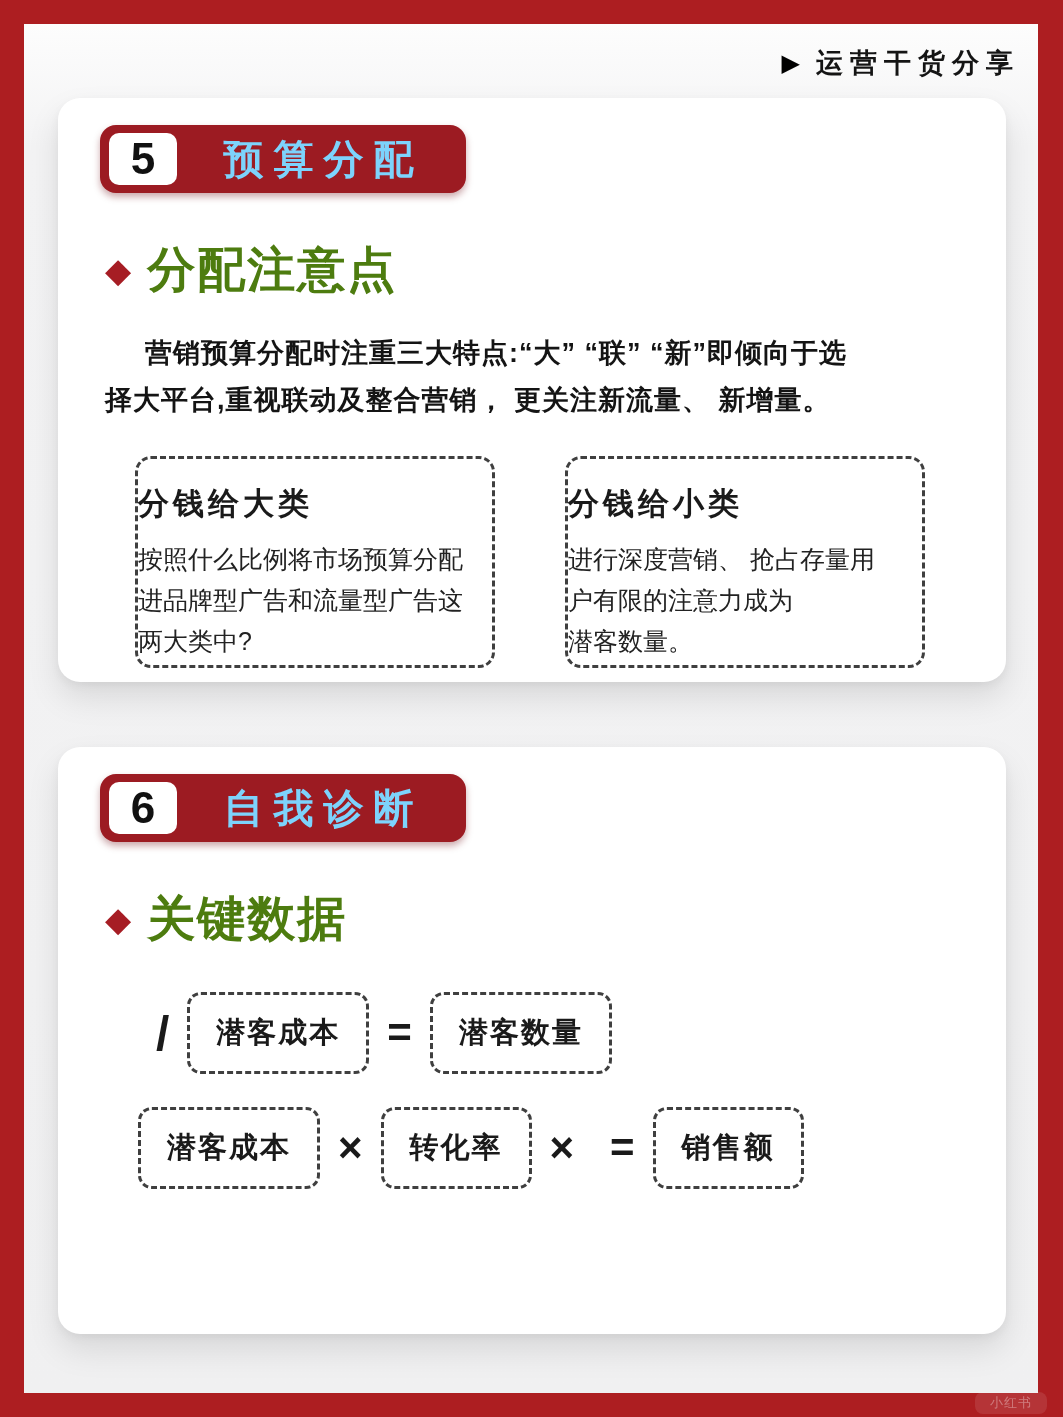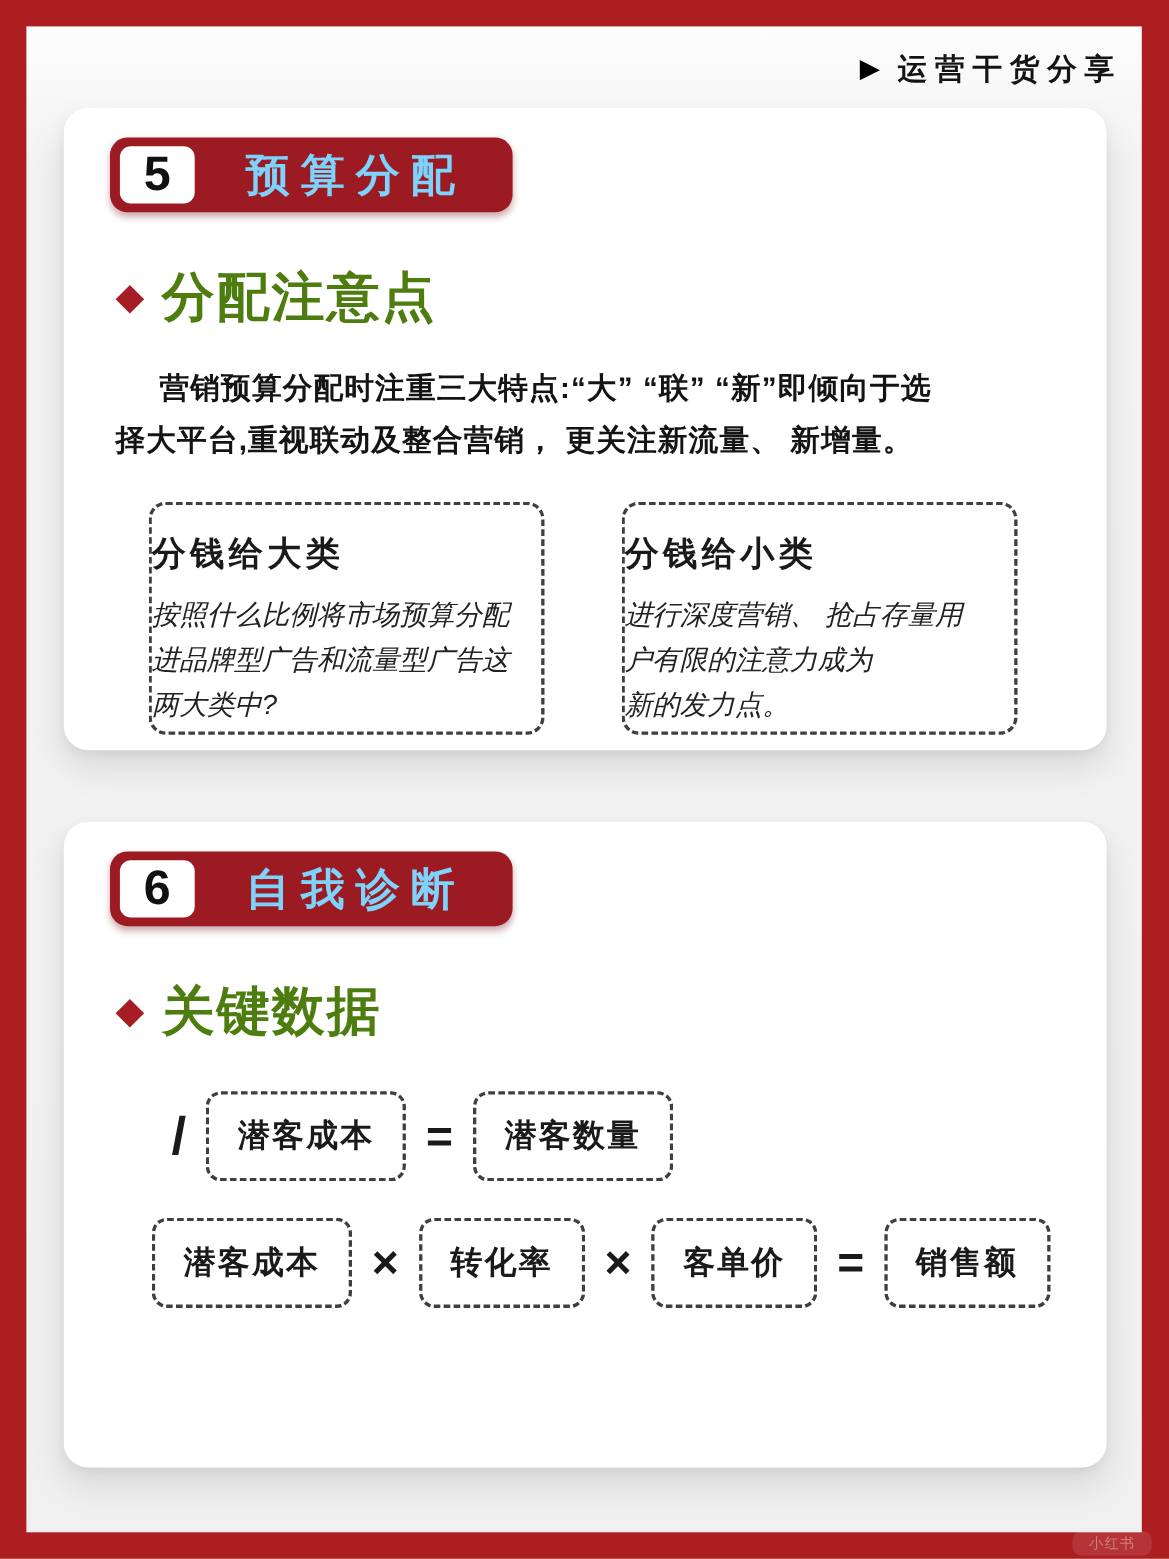--- a/index.html
+++ b/index.html
@@ -54,21 +54,21 @@
   }
   .bline.indent { padding-left:40px; }
 
   .boxrow { margin-top:32px; margin-left:35px; display:flex; gap:70px; }
   .dashedbox {
     width:360px; height:212px; box-sizing:border-box;
     border:3px dashed #3f3f3f; border-radius:16px;
     text-align:left; padding-top:24px;
   }
   .dbox-title { font-size:31px; font-weight:800; color:#1a1a1a; letter-spacing:4px; }
-  .dbox-body { margin-top:14px;font-style:italic; }
+  .dbox-body { margin-top:14px; }
   .dbox-line { font-size:25px; font-weight:500; color:#222; line-height:41px; }
 
   .formula-row { display:flex; align-items:center; margin-left:38px; }
   .formula-row.first { margin-top:41px; }
   .formula-row.second { margin-top:33px; }
   .fbox {
     height:82px; box-sizing:border-box; padding:0 26px;
     border:3px dashed #3f3f3f; border-radius:14px;
     display:flex; align-items:center; justify-content:center;
     font-size:29px; font-weight:700; color:#1a1a1a; letter-spacing:2px;
@@ -118,21 +118,21 @@
             <div class="dbox-line">按照什么比例将市场预算分配</div>
             <div class="dbox-line">进品牌型广告和流量型广告这</div>
             <div class="dbox-line">两大类中?</div>
           </div>
         </div>
         <div class="dashedbox">
           <div class="dbox-title">分钱给小类</div>
           <div class="dbox-body">
             <div class="dbox-line">进行深度营销、 抢占存量用</div>
             <div class="dbox-line">户有限的注意力成为</div>
-            <div class="dbox-line">新的发力点。</div>
+            <div class="dbox-line">潜客数量。</div>
           </div>
         </div>
       </div>
     </section>
 
     <section class="card card-2">
       <div class="badge">
         <div class="badge-num">6</div>
         <div class="badge-title">自我诊断</div>
       </div>
@@ -147,21 +147,20 @@
         <div class="fbox">潜客成本</div>
         <div class="fop">=</div>
         <div class="fbox">潜客数量</div>
       </div>
 
       <div class="formula-row second">
         <div class="fbox">潜客成本</div>
         <div class="fop">×</div>
         <div class="fbox">转化率</div>
         <div class="fop">×</div>
-        <div class="fbox">客单价</div>
         <div class="fop">=</div>
         <div class="fbox">销售额</div>
       </div>
 
     </section>
 
   </div>
 
   <div class="watermark">小红书</div>
 </div>

